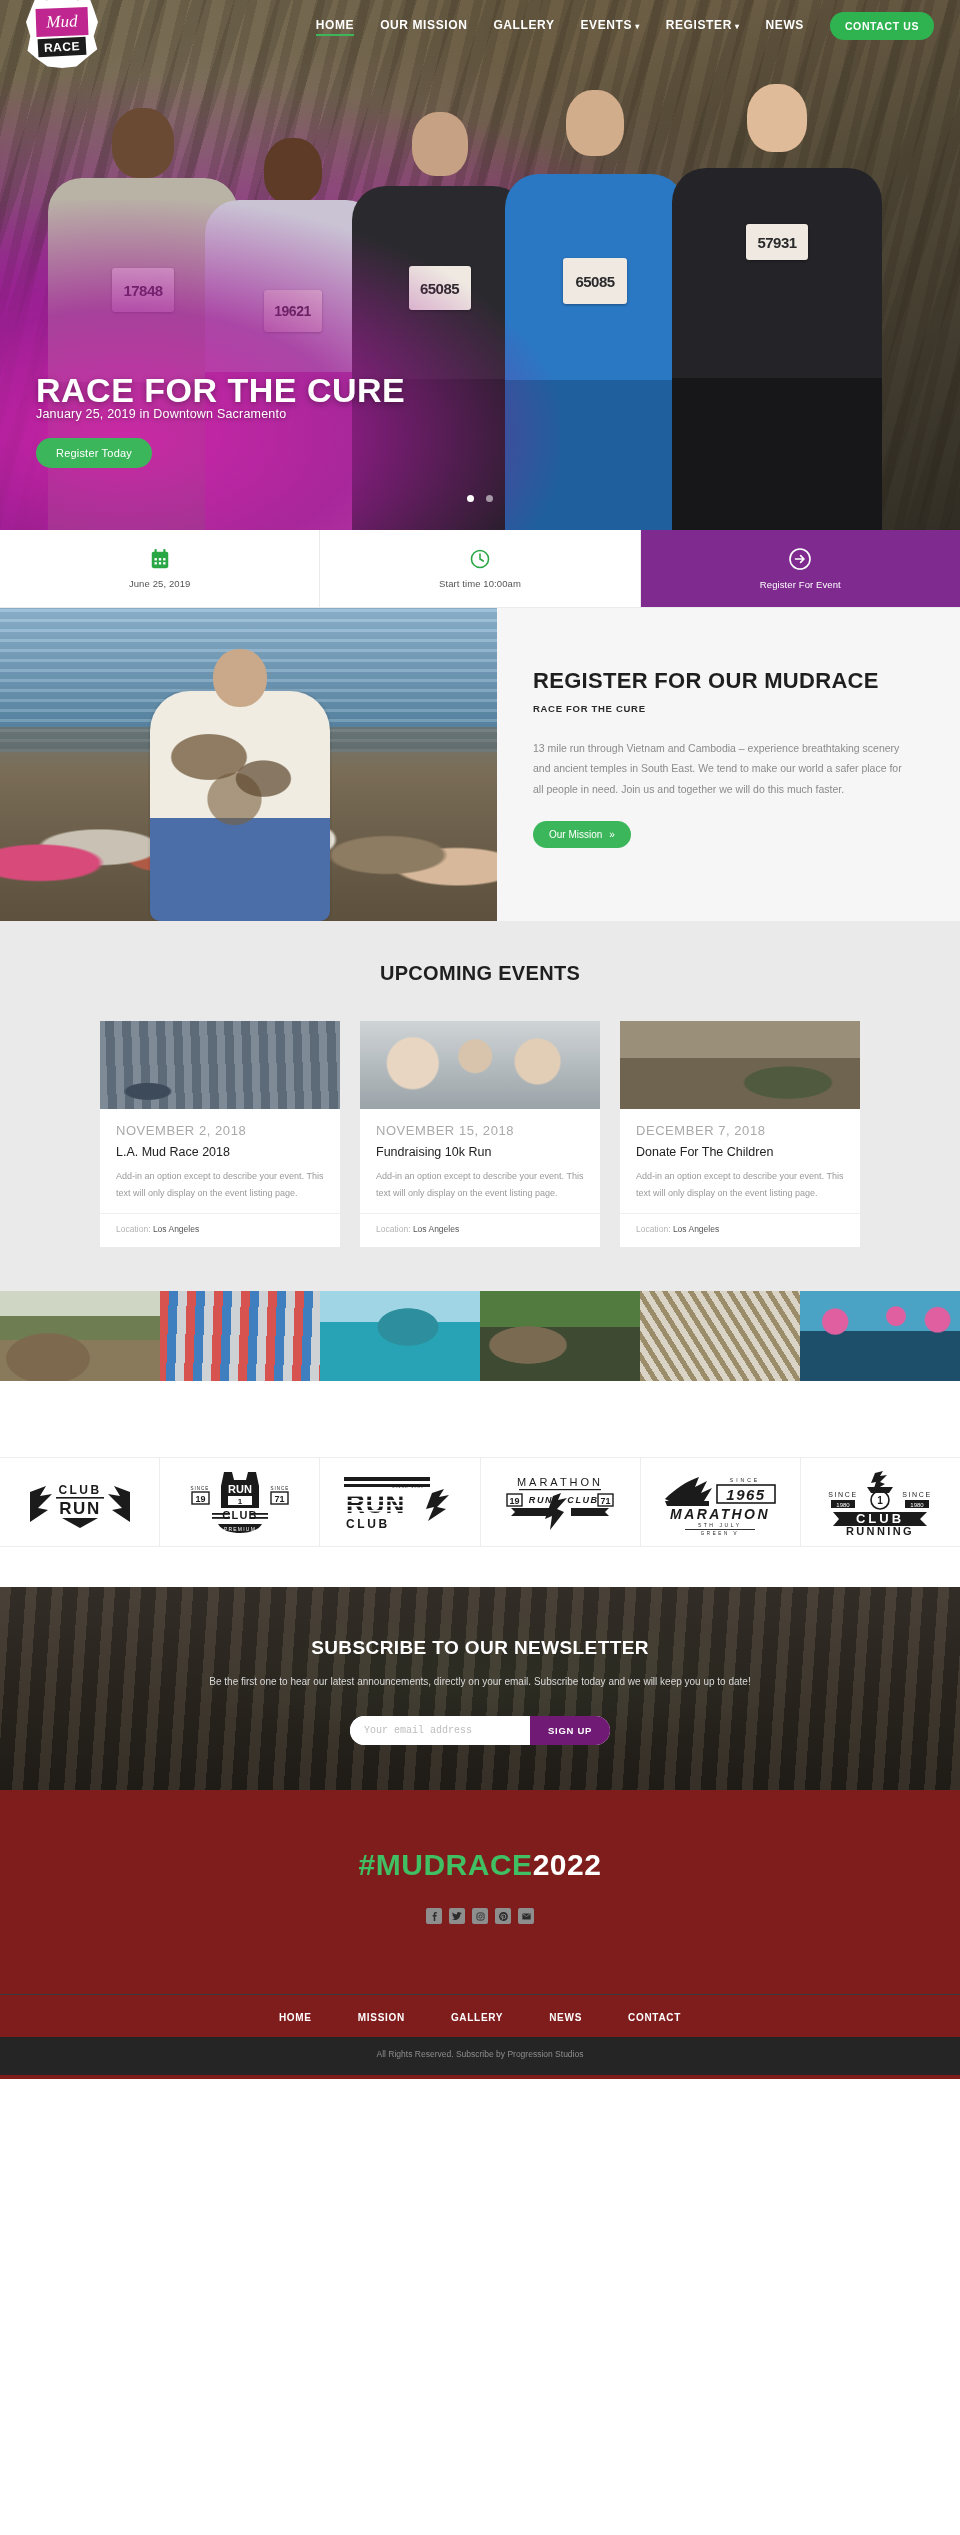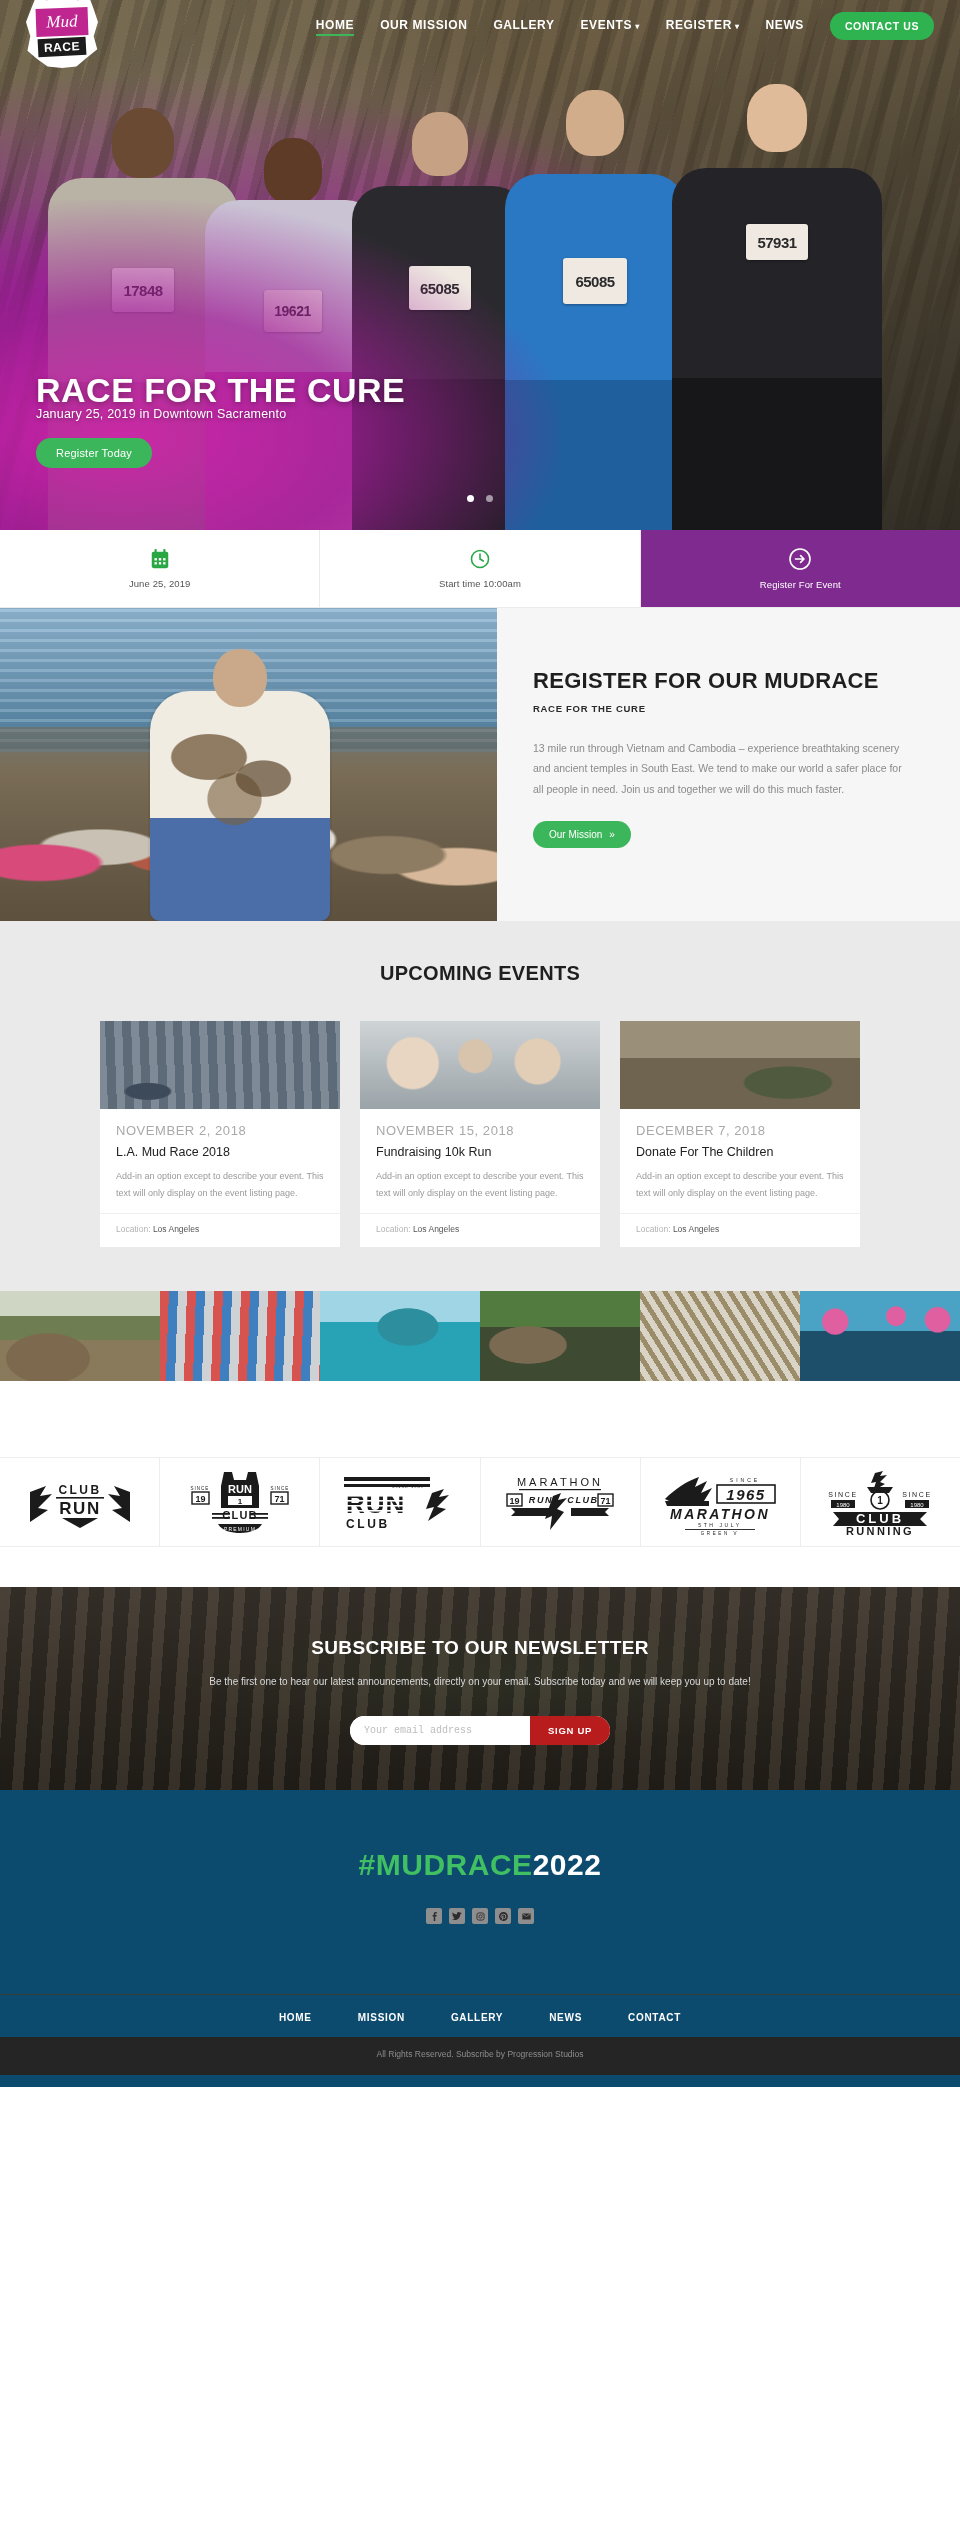--- a/index.html
+++ b/index.html
@@ -275,27 +275,27 @@
     color:#fff; font-size:19px; font-weight:700; text-transform:uppercase; letter-spacing:.4px;
   }
   .news-sub { color:#d9d9d9; font-size:10px; line-height:2; margin-top:13px; }
   .form { margin-top:24px; display:inline-flex; background:#fff; border-radius:18px; overflow:hidden; }
   .form input {
     border:none; outline:none; width:180px; padding:9px 14px;
     font-size:10px; color:#555; font-family:Liberation Mono, monospace;
   }
   .form input::placeholder { color:#bdbdbd; }
   .form button {
-    background:#b91c1c; color:#fff; border:none; padding:0 18px;
+    background:#701a75; color:#fff; border:none; padding:0 18px;
     font-size:9.5px; font-weight:700; letter-spacing:.7px; cursor:pointer;
     font-family:"Liberation Sans Narrow","Liberation Sans",sans-serif;
   }
 
   
-  .footer { background:#0c4a6e; padding:58px 0 12px; text-align:center; }
+  .footer { background:#7f1d1d; padding:58px 0 4px; text-align:center; }
   .brand {
     font-family:"Liberation Sans Narrow","Liberation Sans",sans-serif;
     font-size:30px; font-weight:700; letter-spacing:.5px;
   }
   .brand .a { color:#40bf63; }
   .brand .b { color:#fff; }
   .socials { margin-top:26px; display:flex; justify-content:center; gap:7px; }
   .soc {
     width:16px; height:16px; background:#8e8e8e; border-radius:2px;
     display:flex; align-items:center; justify-content:center; cursor:pointer;

